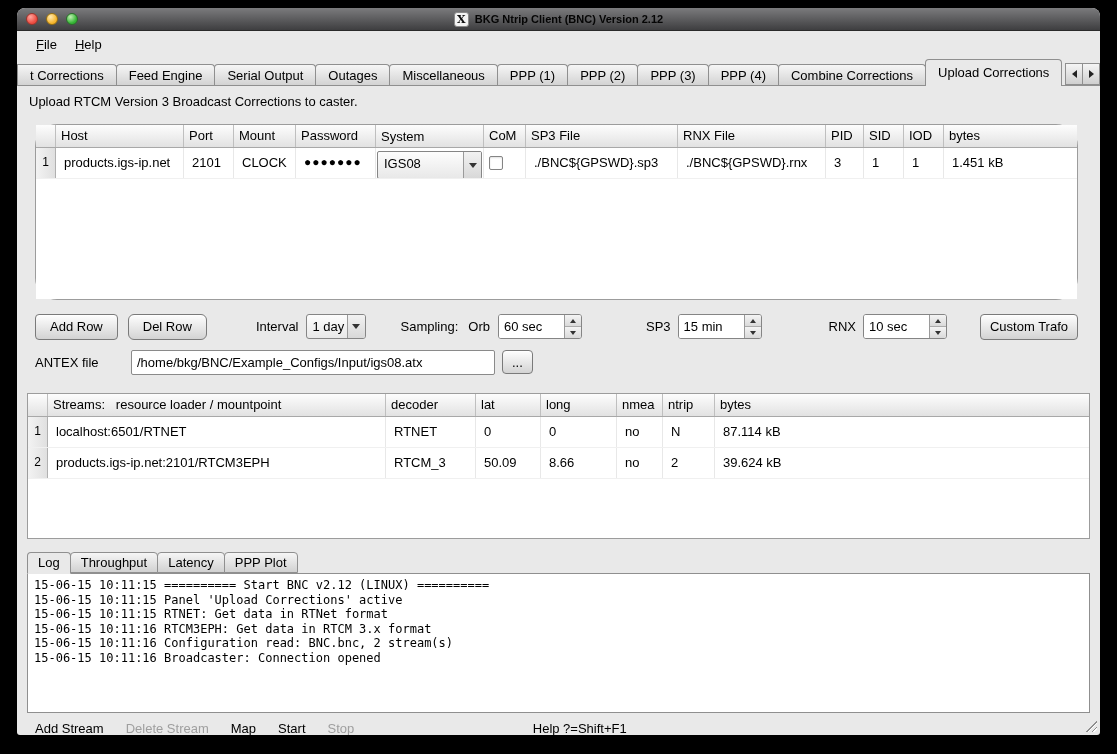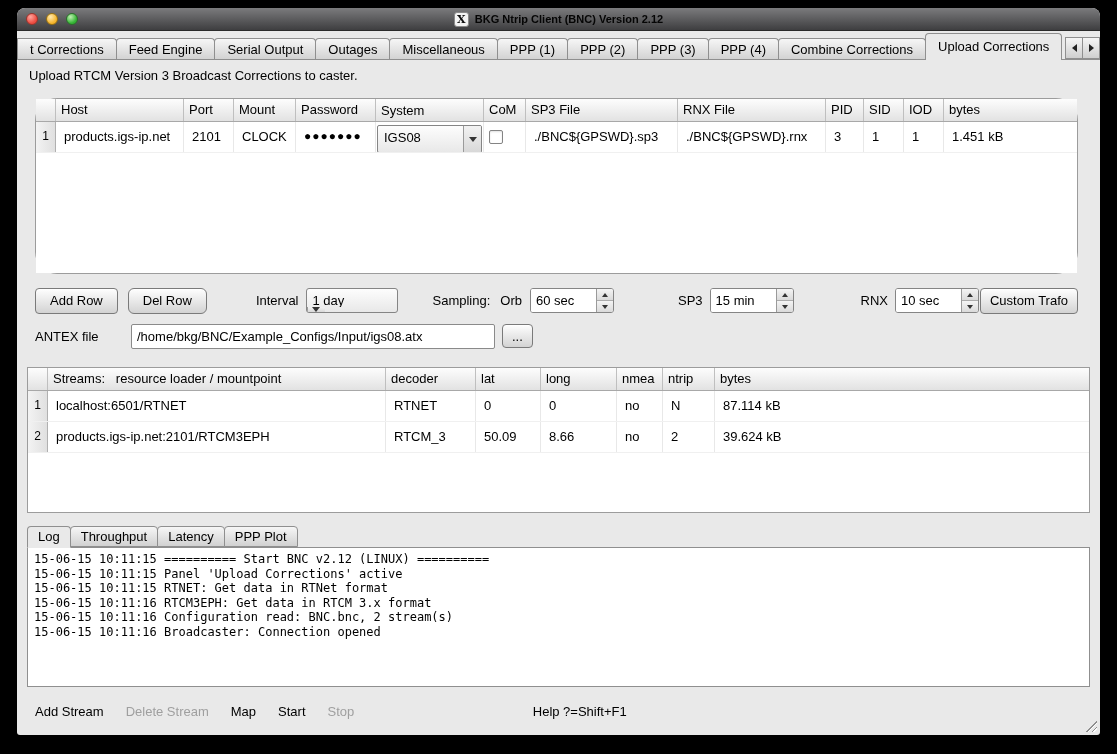--- a/index.html
+++ b/index.html
@@ -91,21 +91,21 @@
   .cb{appearance:none;-webkit-appearance:none;width:14px;height:14px;border:1px solid #848484;border-radius:2px;
     background:#fff;margin:0;box-shadow:inset 0 1px 2px rgba(0,0,0,.12);}
   .lineedit{width:364px;height:25px;box-sizing:border-box;border:1px solid #8a8a8a;border-radius:2px;background:#fff;
     font:13px "Liberation Sans",sans-serif;padding:0 5px;color:#000;}
 
   
   .controls{flex:none;display:flex;align-items:center;margin:13px 12px 0 8px;height:27px;}
   .lbl{font-size:13px;color:#000;white-space:nowrap;}
   .gap10{margin-left:10px;border-radius:6px;}
   .interval-lbl{margin-left:49px;margin-right:7px;}
-  .w78{width:92px;flex-direction:column;}
+  .w78{width:60px;}
   .sampling-lbl{margin-left:35px;}
   .orb-lbl{margin-left:10px;margin-right:8px;text-align:right;}
   .sp3-lbl{margin-left:64px;margin-right:7px;}
   .rnx-lbl{margin-left:67px;margin-right:7px;}
   .trafo{margin-left:auto;padding:0 9px;}
   .antex-row{flex:none;display:flex;align-items:center;margin:9px 12px 0 8px;height:26px;}
   .antex-lbl{width:96px;flex:none;}
   .browse{margin-left:7px;padding:0 9px;height:24px;}
 
   
@@ -133,20 +133,24 @@
   <div class="titlebar">
     <div class="lights">
       <span class="light red"></span>
       <span class="light yellow"></span>
       <span class="light green"></span>
     </div>
     <span class="x11icon">X</span>
     <span class="wtitle">BKG Ntrip Client (BNC) Version 2.12</span>
   </div>
 
+  <div class="menubar">
+    <span class="menu-item">File</span>
+    <span class="menu-item">Help</span>
+  </div>
 
   <div class="tabbar">
     <span class="tab first">t Corrections</span>
     <span class="tab">Feed Engine</span>
     <span class="tab">Serial Output</span>
     <span class="tab">Outages</span>
     <span class="tab">Miscellaneous</span>
     <span class="tab">PPP (1)</span>
     <span class="tab">PPP (2)</span>
     <span class="tab">PPP (3)</span>

